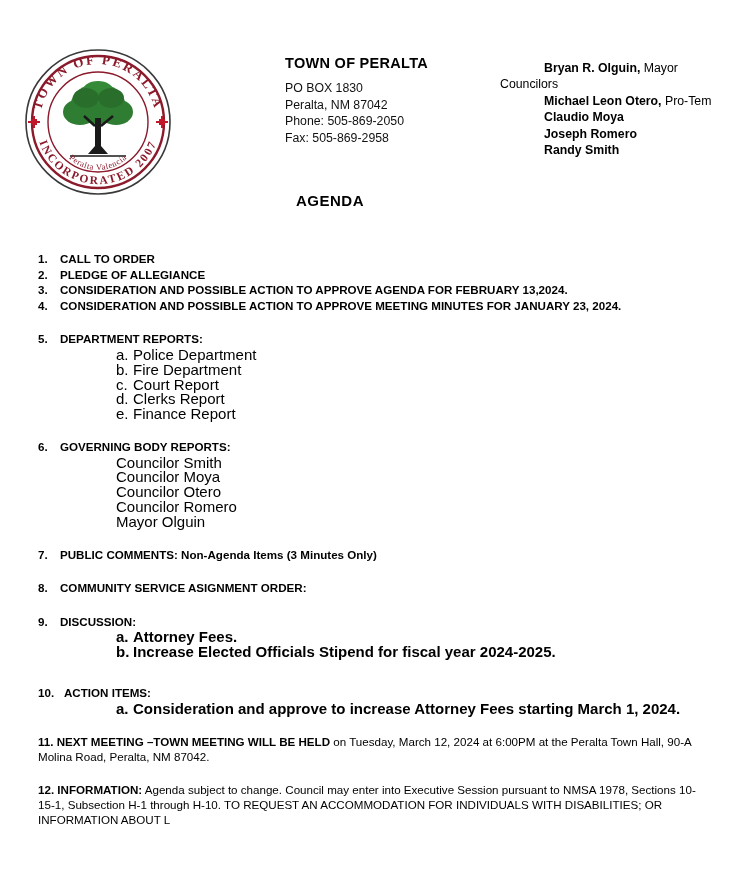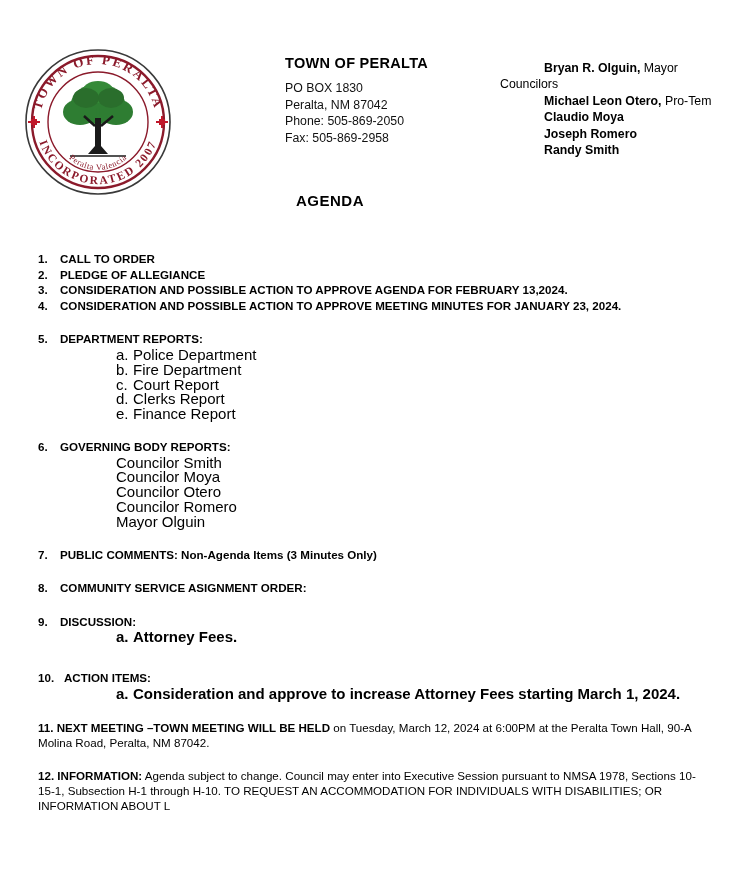--- a/index.html
+++ b/index.html
@@ -277,20 +277,23 @@
 
     <div class="spacer-md"></div>
 
     <div class="item">
       <span class="num">9.</span>
       <span class="txt">DISCUSSION:</span>
     </div>
     <div class="sub bold">
       <span class="lbl">a.</span><span>Attorney Fees.</span>
     </div>
+    <div class="sub bold">
+      <span class="lbl">b.</span><span>Increase Elected Officials Stipend for fiscal year 2024-2025.</span>
+    </div>
 
     <div class="spacer-lg"></div>
 
     <div class="item indent-num">
       <span class="num">10.</span>
       <span class="txt">ACTION ITEMS:</span>
     </div>
     <div class="sub bold">
       <span class="lbl">a.</span><span>Consideration and approve to increase Attorney Fees starting March 1, 2024.</span>
     </div>

